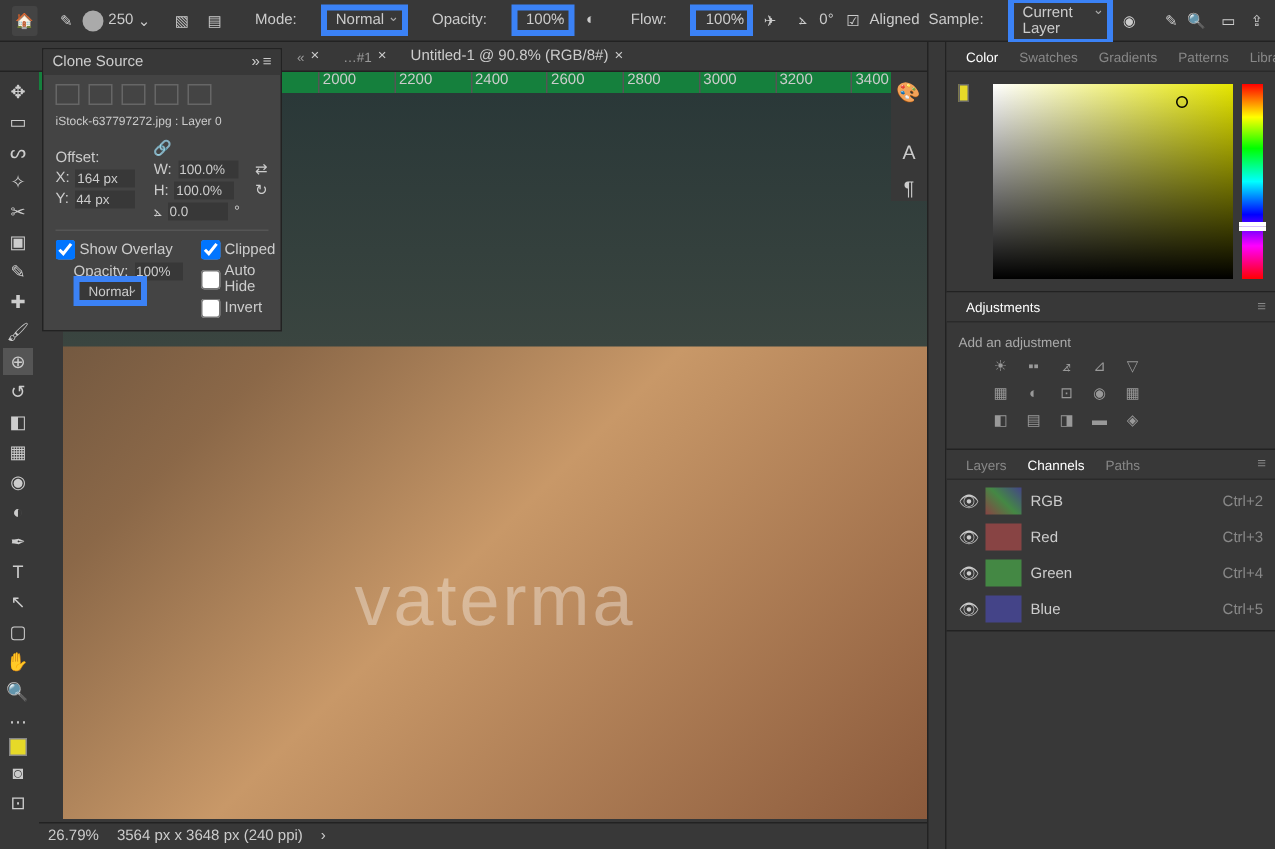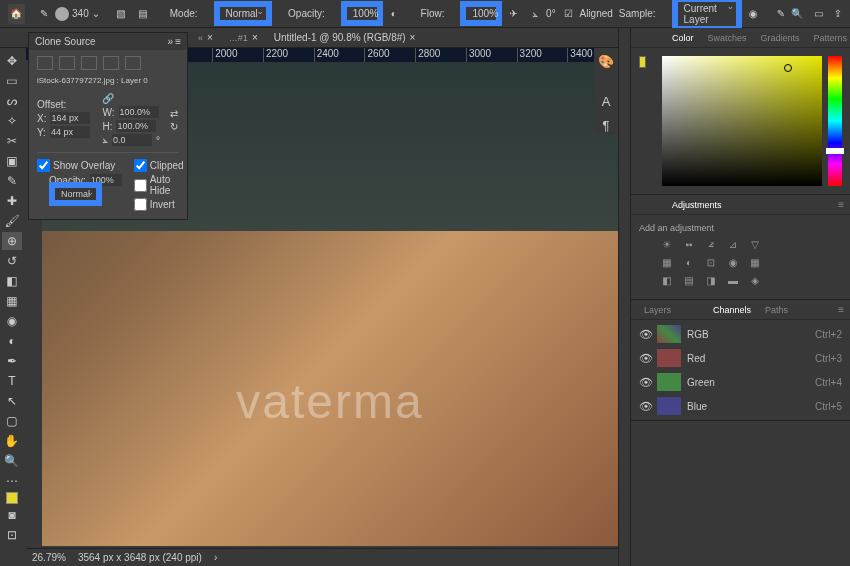--- a/index.html
+++ b/index.html
@@ -7,21 +7,21 @@
 
 
 .topbar { height: 28px; background: #383838; display: flex; align-items: center; padding: 0 8px; border-bottom: 1px solid #222; }
 .topbar .home-btn { width: 20px; height: 20px; background: #444; border-radius: 2px; display: flex; align-items: center; justify-content: center; margin-right: 8px; }
 .topbar .brush-size { display: flex; align-items: center; gap: 3px; margin-right: 10px; }
 .topbar .brush-circle { width: 14px; height: 14px; border-radius: 50%; background: #aaa; }
 .topbar .tool-icon { width: 16px; height: 16px; margin: 0 4px; display: inline-flex; align-items: center; justify-content: center; }
 .topbar .label { margin: 0 16px; }
 .topbar .spacer { flex: 1; }
 .topbar .right-icons { display: flex; gap: 10px; }
-.dropdown { background: #383838; border: 6px solid #3b82f6; padding: 1px 6px; position: relative; }
+.dropdown { background: #383838; border: 4px solid #3b82f6; padding: 1px 6px; position: relative; }
 .dropdown::after { content: '⌄'; position: absolute; right: 2px; top: -1px; font-size: 9px; color: #aaa; }
 
 
 .tabs { height: 20px; background: #383838; display: flex; align-items: center; padding-left: 190px; border-bottom: 1px solid #222; }
 .tab { padding: 2px 8px; font-size: 9px; color: #999; display: flex; align-items: center; gap: 4px; }
 
 
 .left-toolbar { position: absolute; left: 0; top: 48px; width: 24px; background: #383838; display: flex; flex-direction: column; align-items: center; padding-top: 4px; gap: 2px; height: 498px; }
 .left-toolbar .tool { width: 20px; height: 18px; display: flex; align-items: center; justify-content: center; cursor: pointer; font-size: 12px; }
 .left-toolbar .tool.active { background: #555; }
@@ -32,38 +32,38 @@
 .clone-panel .header { background: #383838; padding: 3px 6px; display: flex; justify-content: space-between; align-items: center; font-size: 10px; }
 .clone-panel .header-close { display: flex; gap: 2px; color: #999; }
 .clone-panel .body { padding: 6px 8px; font-size: 9px; }
 .clone-panel .source-icons { display: flex; gap: 6px; margin-bottom: 6px; }
 .clone-panel .source-icons span { width: 16px; height: 14px; border: 1px solid #666; display: inline-block; }
 .clone-panel .label-row { display: flex; align-items: center; gap: 4px; margin: 2px 0; }
 .clone-panel input[type=text] { background: #383838; border: none; color: #ccc; width: 40px; padding: 1px; font-size: 9px; }
 .clone-panel .row { display: flex; align-items: center; gap: 6px; margin: 2px 0; }
 .clone-panel .cb { display: flex; align-items: center; gap: 3px; margin: 2px 0; }
 .clone-panel .cb input { margin: 0; }
-.ruler-h { position: absolute; left: 26px; top: 48px; right: 232px; height: 14px; background: #0f172a; display: flex; font-size: 8px; color: #888; overflow: hidden; padding-left: 34px; }
+.ruler-h { position: absolute; left: 26px; top: 48px; right: 232px; height: 14px; background: #15803d; display: flex; font-size: 8px; color: #888; overflow: hidden; padding-left: 34px; }
 .ruler-h span { flex: 1; text-align: left; border-left: 1px solid #555; padding-left: 2px; }
 .ruler-v { position: absolute; left: 26px; top: 60px; width: 14px; bottom: 20px; background: #383838; display: flex; flex-direction: column; font-size: 8px; color: #888; }
 .canvas-img { position: absolute; left: 42px; top: 62px; right: 232px; bottom: 20px; background: linear-gradient(135deg, #5a4838 0%, #8b6848 30%, #c89868 55%, #8b5a3c 100%); }
 .canvas-img::before { content: ''; position: absolute; left: 0; top: 0; width: 100%; height: 35%; background: linear-gradient(180deg, #2a3838 0%, #3a4540 100%); }
 .watermark { position: absolute; left: 50%; top: 70%; transform: translate(-50%, -50%); font-size: 48px; color: rgba(255,255,255,0.35); font-weight: 400; letter-spacing: 2px; }
 
 
 .right-col { position: absolute; right: 0; top: 28px; width: 220px; bottom: 0; background: #383838; border-left: 1px solid #222; }
 .right-strip { position: absolute; right: 220px; top: 28px; width: 12px; bottom: 0; background: #383838; border-left: 1px solid #222; }
 .mid-tool-strip { position: absolute; right: 232px; top: 48px; width: 24px; background: #383838; display: flex; flex-direction: column; align-items: center; padding-top: 4px; gap: 6px; }
 .mid-tool-strip .mtool { width: 18px; height: 18px; display: flex; align-items: center; justify-content: center; font-size: 13px; }
 
 
 .panel { border-bottom: 1px solid #222; }
 .panel-tabs { display: flex; gap: 0; background: #383838; padding: 0 6px; height: 20px; align-items: center; border-bottom: 1px solid #2a2a2a; }
 .panel-tabs .ptab { padding: 3px 7px; color: #888; font-size: 9px; cursor: pointer; }
-.panel-tabs .ptab.active { color: #fff; margin-left: 28px; }
+.panel-tabs .ptab.active { color: #fff; }
 .panel-tabs .pmenu { margin-left: auto; color: #888; }
 .color-picker { padding: 8px; display: flex; gap: 6px; }
 .color-main { width: 160px; height: 130px; background: linear-gradient(to bottom, transparent 0%, #000 100%), linear-gradient(to right, #fff 0%, #e6e600 100%); position: relative; }
 .color-cursor { position: absolute; top: 8px; right: 30px; width: 8px; height: 8px; border: 1px solid #000; border-radius: 50%; }
 .hue-strip { width: 14px; height: 130px; background: linear-gradient(to bottom, #f00 0%, #ff0 17%, #0f0 33%, #0ff 50%, #00f 67%, #f0f 83%, #f00 100%); position: relative; }
 .hue-cursor { position: absolute; left: -2px; right: -2px; height: 2px; background: transparent; border-top: 3px solid #fff; border-bottom: 3px solid #fff; top: 92px; }
 .color-swatch-small { width: 12px; height: 12px; background: #e6d928; margin: 8px; border: 1px solid #666; }
 
 
 .adj-panel .body { padding: 8px; }
@@ -86,21 +86,21 @@
 .statusbar { position: absolute; left: 26px; bottom: 0; right: 232px; height: 18px; background: #383838; display: flex; align-items: center; padding: 0 6px; gap: 12px; font-size: 9px; border-top: 1px solid #222; }
 </style>
 </head>
 <body>
 
 <div class="topbar">
   <div class="home-btn">🏠</div>
   <span class="tool-icon">✎</span>
   <div class="brush-size">
     <span class="brush-circle"></span>
-    <span>340</span>
+    <span>250</span>
     <span>⌄</span>
   </div>
   <span class="tool-icon">▧</span>
   <span class="tool-icon">▤</span>
   <span class="label">Mode:</span>
   <span class="dropdown" style="width:64px">Normal</span>
   <span class="label">Opacity:</span>
   <span class="dropdown" style="width:42px">100%</span>
   <span class="tool-icon">◐</span>
   <span class="label">Flow:</span>

